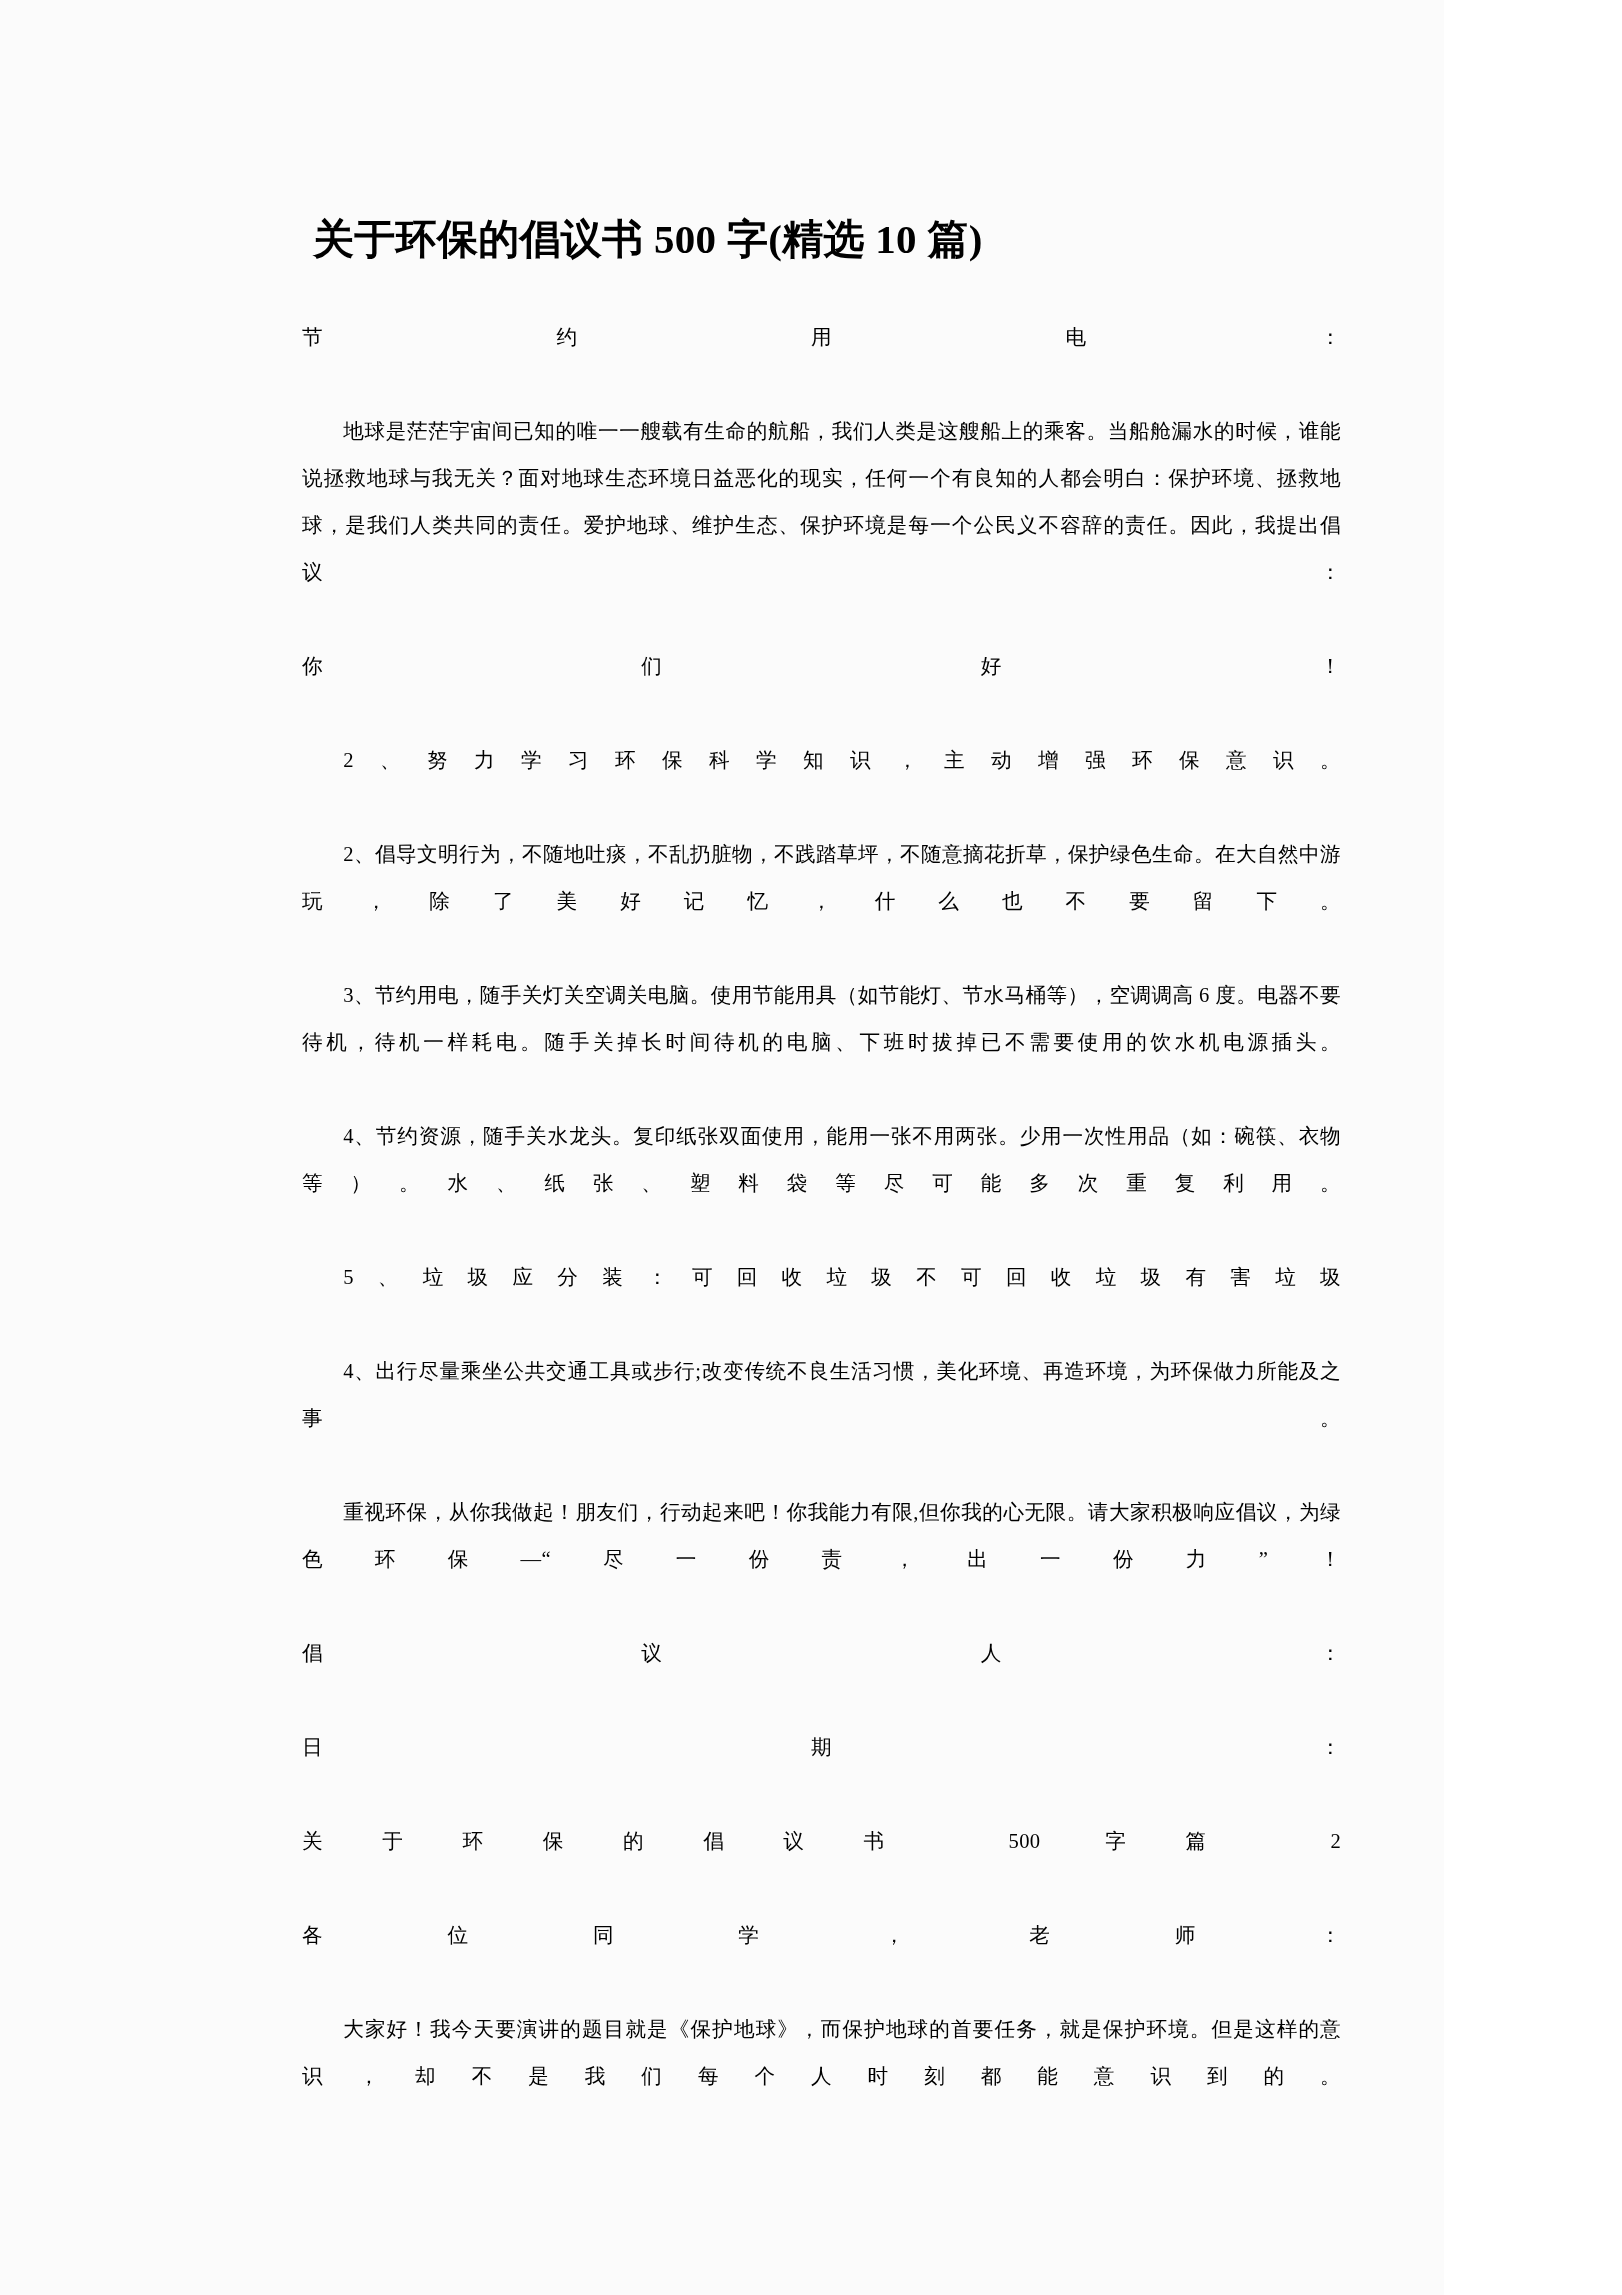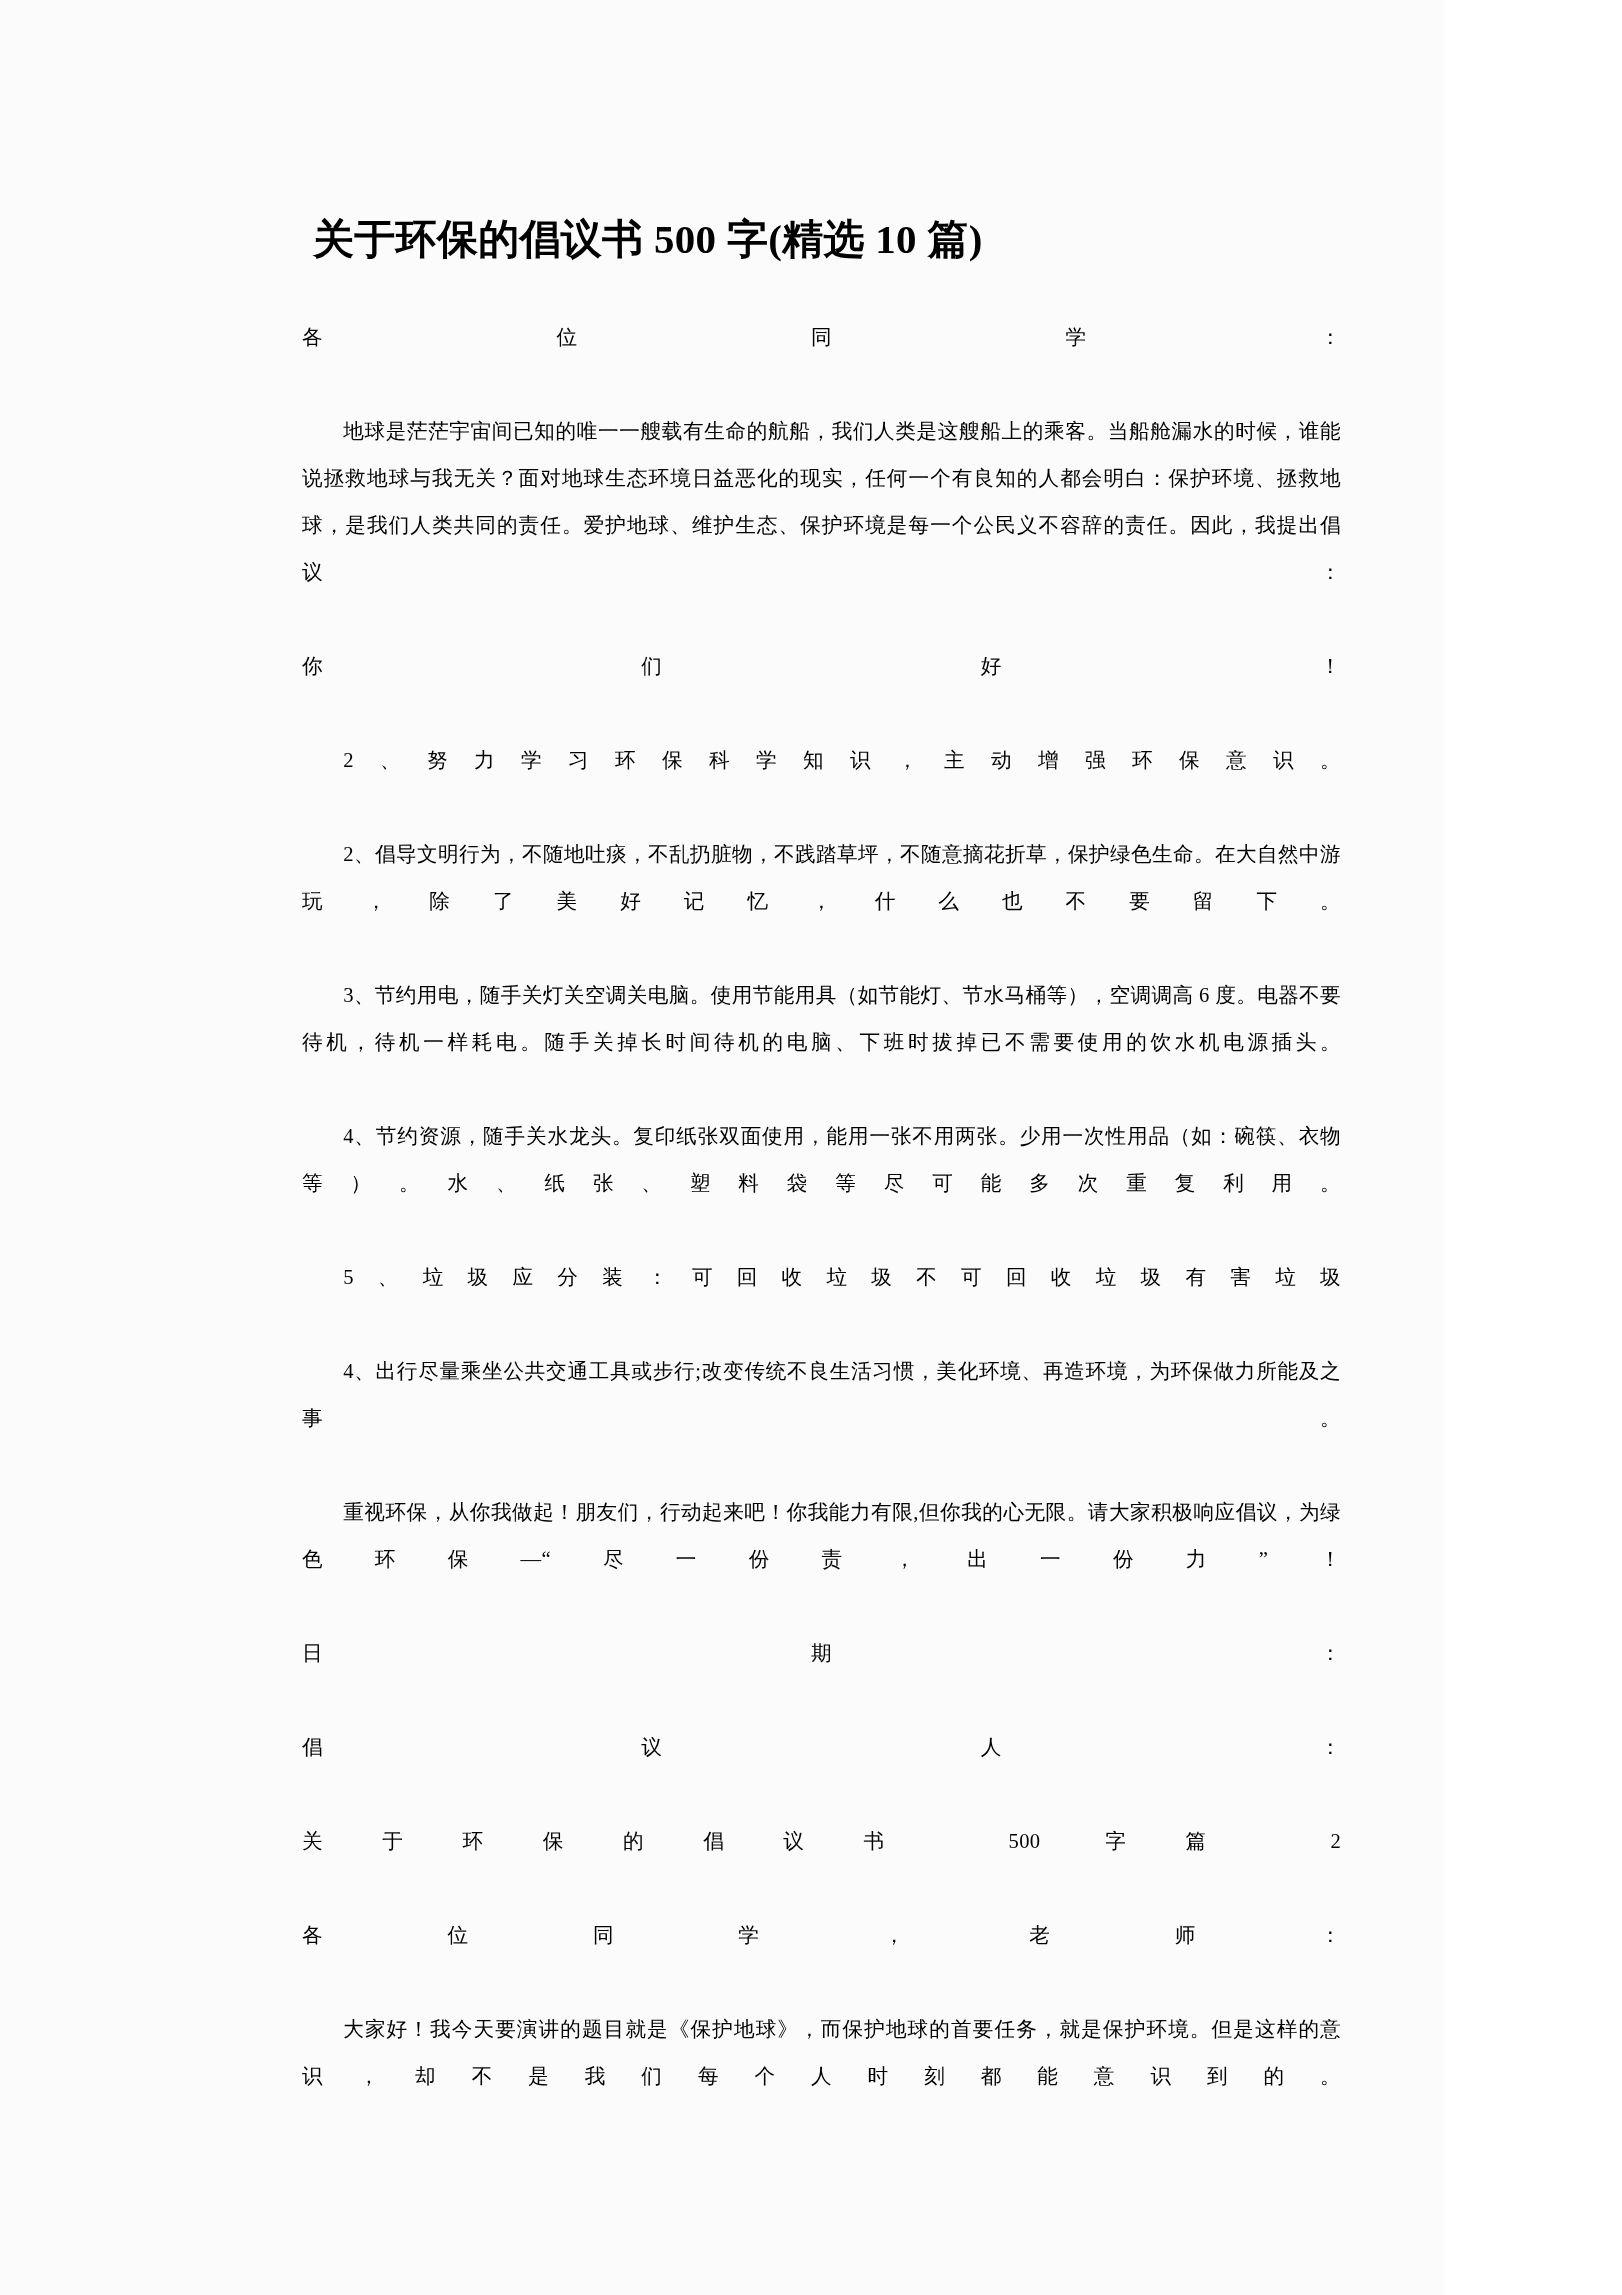--- a/index.html
+++ b/index.html
@@ -61,31 +61,31 @@
 </style>
 </head>
 <body>
 
 <div class="page">
 
   <h1 class="doc-title">关于环保的倡议书 500 字(精选 10 篇)</h1>
 
   <div class="body-col">
 
-    <p class="para flush">各位同学：</p>
+    <p class="para flush">节约用电：</p>
     <p class="para indent">地球是茫茫宇宙间已知的唯一一艘载有生命的航船，我们人类是这艘船上的乘客。当船舱漏水的时候，谁能说拯救地球与我无关？面对地球生态环境日益恶化的现实，任何一个有良知的人都会明白：保护环境、拯救地球，是我们人类共同的责任。爱护地球、维护生态、保护环境是每一个公民义不容辞的责任。因此，我提出倡议：</p>
     <p class="para flush">你们好！</p>
     <p class="para indent">2、努力学习环保科学知识，主动增强环保意识。</p>
     <p class="para indent">2、倡导文明行为，不随地吐痰，不乱扔脏物，不践踏草坪，不随意摘花折草，保护绿色生命。在大自然中游玩，除了美好记忆，什么也不要留下。</p>
     <p class="para indent">3、节约用电，随手关灯关空调关电脑。使用节能用具（如节能灯、节水马桶等），空调调高 6 度。电器不要待机，待机一样耗电。随手关掉长时间待机的电脑、下班时拔掉已不需要使用的饮水机电源插头。</p>
     <p class="para indent">4、节约资源，随手关水龙头。复印纸张双面使用，能用一张不用两张。少用一次性用品（如：碗筷、衣物等）。水、纸张、塑料袋等尽可能多次重复利用。</p>
     <p class="para indent">5、垃圾应分装：可回收垃圾不可回收垃圾有害垃圾</p>
     <p class="para indent">4、出行尽量乘坐公共交通工具或步行;改变传统不良生活习惯，美化环境、再造环境，为环保做力所能及之事。</p>
     <p class="para indent">重视环保，从你我做起！朋友们，行动起来吧！你我能力有限,但你我的心无限。请大家积极响应倡议，为绿色环保—“尽一份责，出一份力”！</p>
+    <p class="para flush">倡议人：</p>
     <p class="para flush">日期：</p>
-    <p class="para flush">倡议人：</p>
     <p class="para flush">关于环保的倡议书 500 字篇 2</p>
     <p class="para flush">各位同学，老师：</p>
     <p class="para indent">大家好！我今天要演讲的题目就是《保护地球》，而保护地球的首要任务，就是保护环境。但是这样的意识，却不是我们每个人时刻都能意识到的。</p>
 
   </div>
 </div>
 
 
 </body></html>

